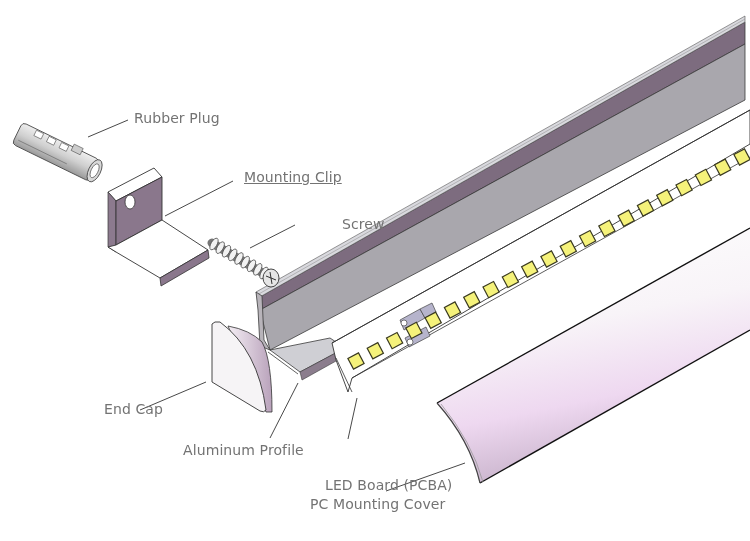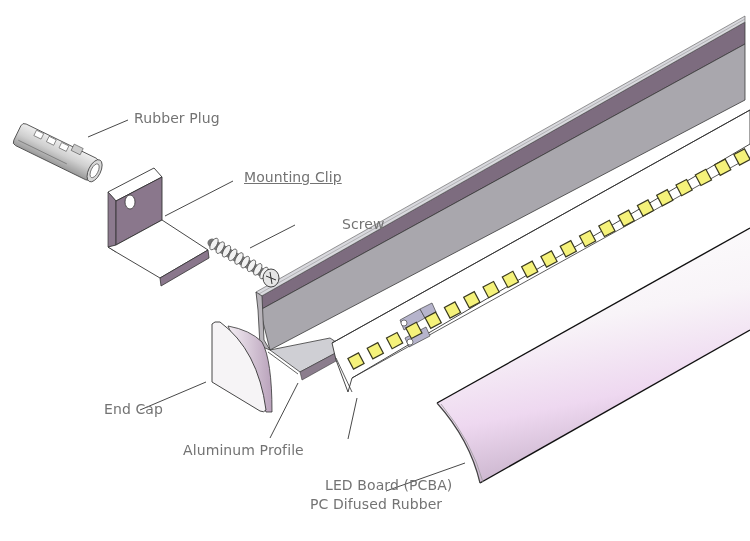--- a/index.html
+++ b/index.html
@@ -145,13 +145,13 @@
     <line x1="386" y1="491" x2="465" y2="463"></line>
   </g>
 </svg>
 
 <div class="label" style="left:134px;top:110px;">Rubber Plug</div>
 <div class="label" style="left:244px;top:169px;text-decoration:underline;">Mounting Clip</div>
 <div class="label" style="left:300px;top:216px;margin-left:42px;">Screw</div>
 <div class="label" style="left:104px;top:401px;">End Cap</div>
 <div class="label" style="left:183px;top:442px;">Aluminum Profile</div>
 <div class="label" style="left:325px;top:456px;margin-top:21px;">LED Board (PCBA)</div>
-<div class="label" style="left:310px;top:496px;">PC Difused Rubber</div>
+<div class="label" style="left:310px;top:496px;">PC Mounting Cover</div>
 
 </body></html>

